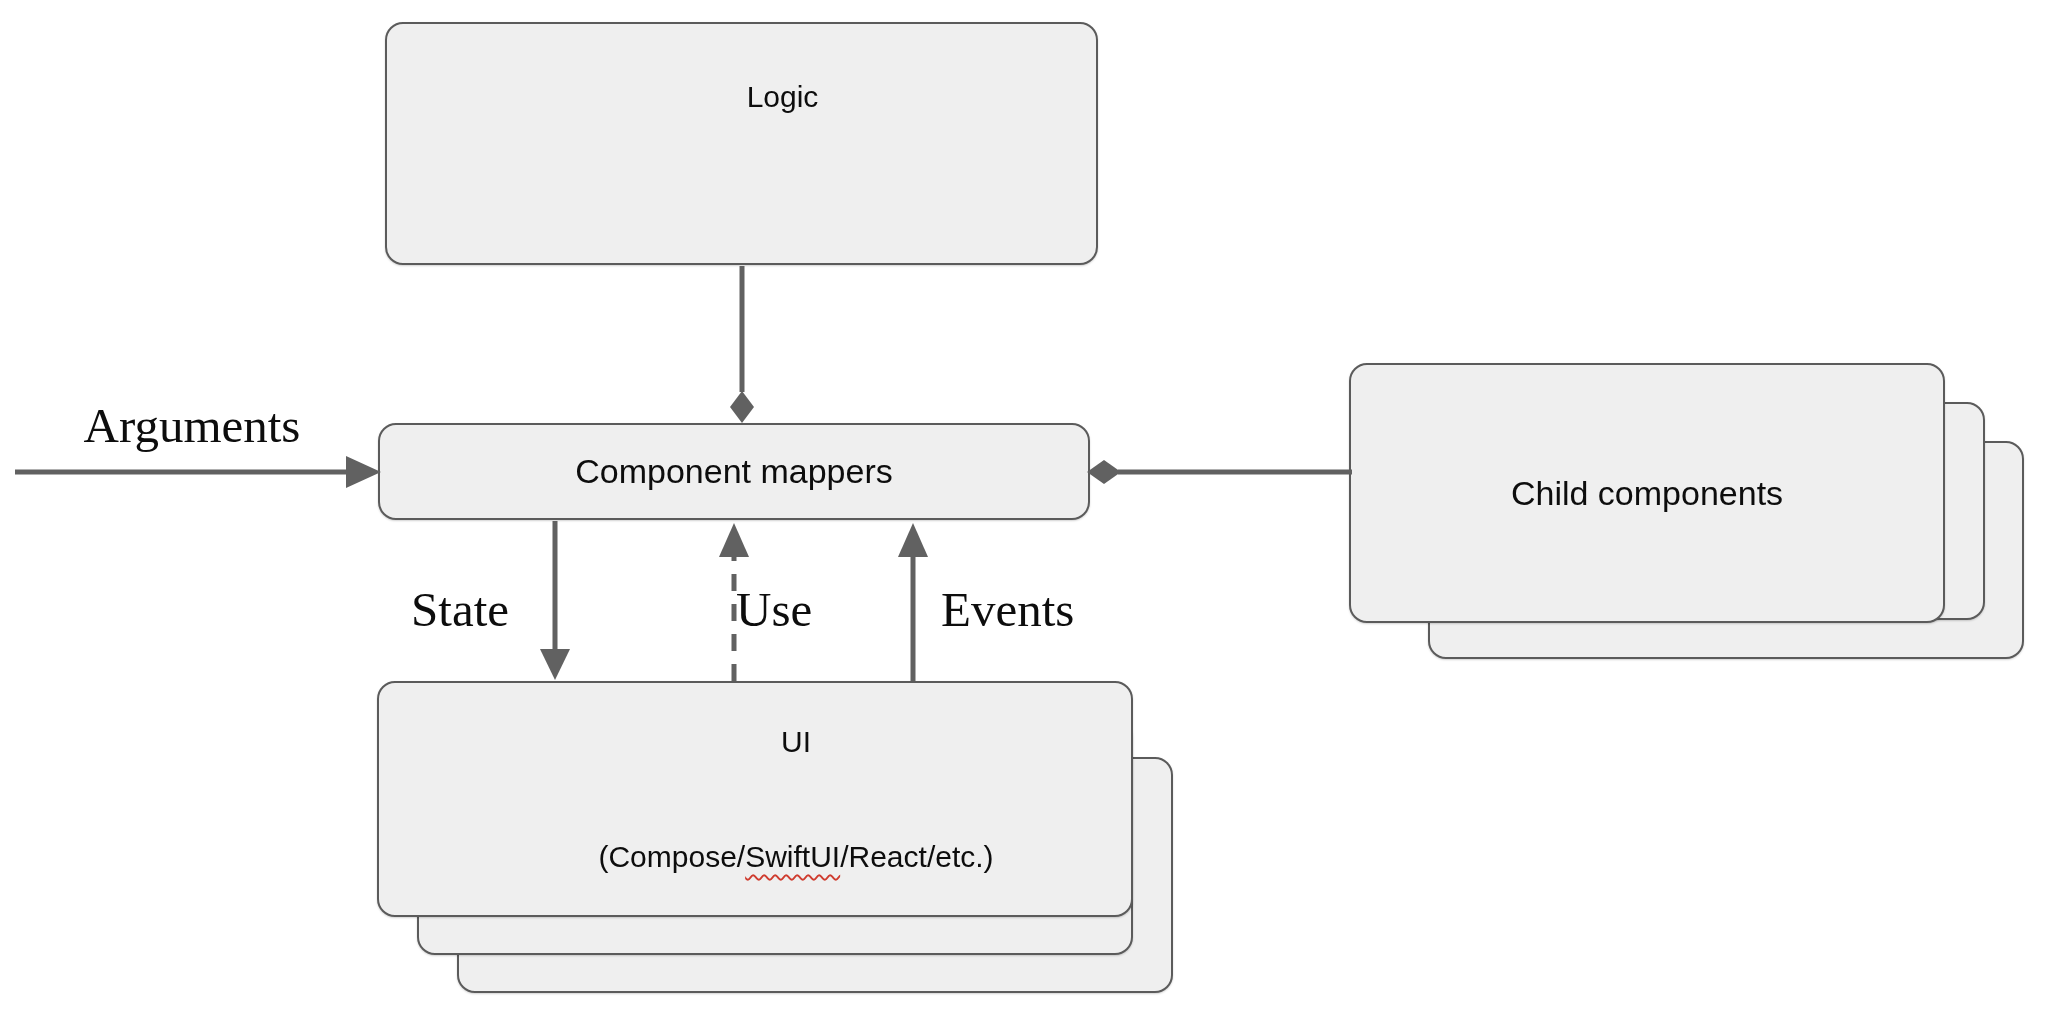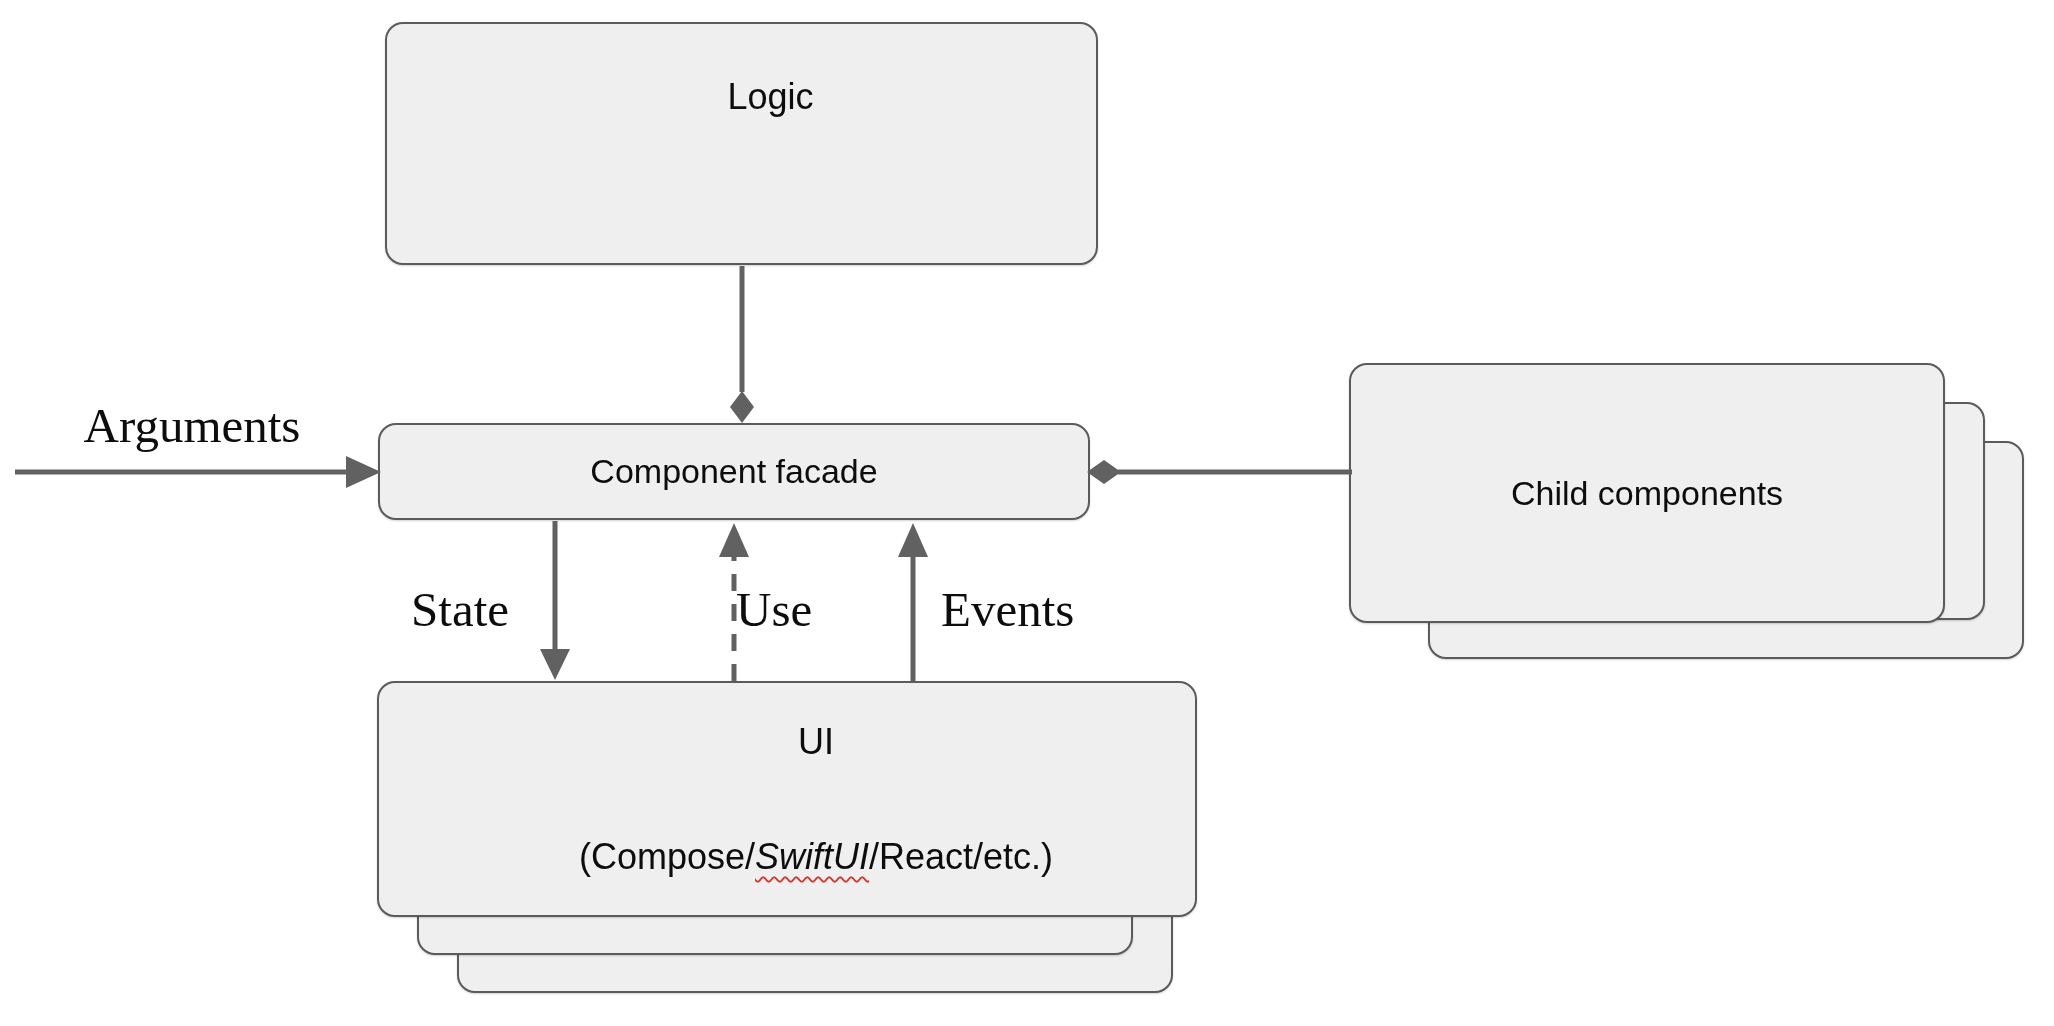--- a/index.html
+++ b/index.html
@@ -4,58 +4,58 @@
 <style>
   :root{
     --box-fill:#efefef; --box-border:#5b5b5b; --connector:#616161;
     --text:#0d0d0d; --squiggle:#cf3b2e; --canvas-bg:#ffffff;
   }
   html,body{margin:0;padding:0;background:var(--canvas-bg);}
   #canvas{position:relative;width:2054px;height:1026px;background:var(--canvas-bg);
           font-family:"Liberation Sans",sans-serif;color:var(--text);overflow:hidden;}
   .box{position:absolute;background:var(--box-fill);border:2.5px solid var(--box-border);
        border-radius:18px;box-sizing:border-box;box-shadow:0 1px 2px rgba(0,0,0,.18);}
-  .box-line{position:absolute;left:0;width:100%;text-align:center;font-size:36px;
+  .box-line{position:absolute;left:12px;width:100%;text-align:center;font-size:30px;
             line-height:48px;white-space:nowrap;padding-left:29px;}
   .center-flex{display:flex;align-items:center;justify-content:center;font-size:34px;}
   .edge-label{position:absolute;font-family:Liberation Serif, serif;font-size:49px;
               line-height:50px;color:var(--text);white-space:nowrap;}
   .squiggle{text-decoration-line:underline;text-decoration-style:wavy;
             text-decoration-color:var(--squiggle);text-decoration-thickness:2px;
-            text-underline-offset:7px;font-style:italic;}
+            text-underline-offset:7px;}
   svg.connectors{position:absolute;left:0;top:0;z-index:5;pointer-events:none;}
   svg.connectors line{stroke:var(--connector);stroke-width:5;}
   svg.connectors polygon{fill:var(--connector);stroke:none;}
   .labels{position:absolute;left:0;top:0;z-index:6;}
 </style>
 </head>
 <body>
 
 <div id="canvas">
 
   <div class="box" style="left:385px;top:22px;width:713px;height:243px;">
     <div class="box-line" style="top:49px;">Logic</div>
   </div>
 
   <div class="box center-flex" style="left:378px;top:423px;width:712px;height:97px;">
-    <span>Component facade</span>
+    <span>Component mappers</span>
   </div>
 
   <div>
     <div class="box" style="left:1428px;top:441px;width:596px;height:218px;"></div>
     <div class="box" style="left:1389px;top:402px;width:596px;height:218px;"></div>
     <div class="box center-flex" style="left:1349px;top:363px;width:596px;height:260px;">
       <span>Child components</span>
     </div>
   </div>
 
   <div>
     <div class="box" style="left:457px;top:757px;width:716px;height:236px;"></div>
     <div class="box" style="left:417px;top:719px;width:716px;height:236px;"></div>
-    <div class="box" style="left:377px;top:681px;width:820px;height:236px;">
+    <div class="box" style="left:377px;top:681px;width:756px;height:236px;">
       <div class="box-line" style="top:35px;">UI</div>
       <div class="box-line" style="top:150px;">
         <span>(Compose/</span><span class="squiggle">SwiftUI</span><span>/React/etc.)</span>
       </div>
     </div>
   </div>
 
   <svg class="connectors" width="2054" height="1026" viewBox="0 0 2054 1026">
 
     <line x1="742" y1="266" x2="742" y2="392"></line>

